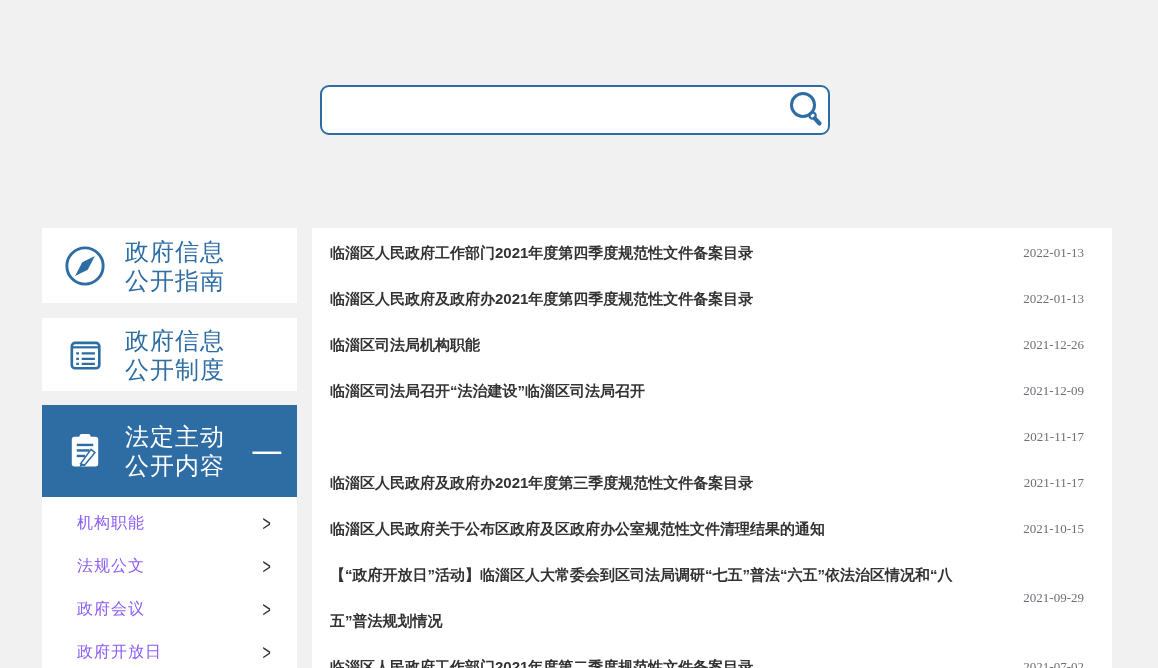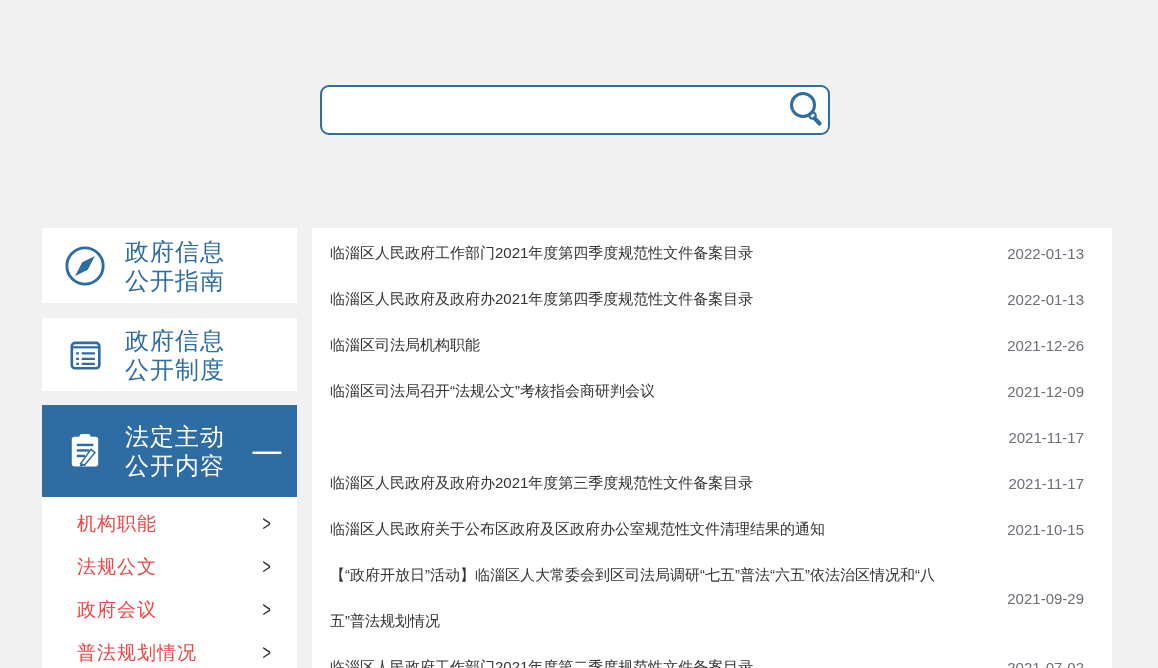--- a/index.html
+++ b/index.html
@@ -67,50 +67,50 @@
     background:var(--panel-bg);
     height:232px;
     padding-top:5px;
   }
   .submenu-item{
     height:43px;
     display:flex;align-items:center;
     padding:0 25px 0 35px;
     cursor:pointer;
   }
-  .submenu-label{font-size:19px;color:#ef4444;letter-spacing:1px;}
+  .submenu-label{font-size:16px;color:#8b5cf6;letter-spacing:1px;}
   .submenu-chevron{
     margin-left:auto;
     font-size:19px;color:#333;
     transform:scale(0.75,1.15);
     font-weight:400;
   }
   
   .main-panel{
     position:absolute;left:312px;top:228px;width:800px;height:462px;
     background:var(--panel-bg);
     padding-top:2px;
   }
   .list-row{
     height:46px;
     display:flex;align-items:center;
     padding:0 28px 0 18px;
     cursor:pointer;
   }
   .row-title{
     font-size:15px;
-    font-weight:400;
+    font-weight:700;
     color:var(--title-text);
     white-space:nowrap;
     overflow:hidden;
   }
   .row-date{
     margin-left:auto;
-    font-family:Liberation Sans, sans-serif;
-    font-size:15px;
+    font-family:Liberation Serif, serif;
+    font-size:13px;
     color:var(--date-text);
     white-space:nowrap;
     padding-left:20px;
   }
   .list-row.double{height:92px;gap:43px;}
   .list-row.double .row-title{
     white-space:normal;
     line-height:46px;
     max-width:672px;
   }
@@ -190,21 +190,21 @@
     </div>
     <div class="submenu-item">
       <span class="submenu-label">法规公文</span>
       <span class="submenu-chevron">&gt;</span>
     </div>
     <div class="submenu-item">
       <span class="submenu-label">政府会议</span>
       <span class="submenu-chevron">&gt;</span>
     </div>
     <div class="submenu-item">
-      <span class="submenu-label">普法规划情况</span>
+      <span class="submenu-label">政府开放日</span>
       <span class="submenu-chevron">&gt;</span>
     </div>
     <div class="submenu-item">
       <span class="submenu-label">规划计划</span>
       <span class="submenu-chevron">&gt;</span>
     </div>
   </div>
 </div>
 
 <div class="main-panel">
@@ -215,21 +215,21 @@
   </div>
   <div class="list-row">
     <span class="row-title">临淄区人民政府及政府办2021年度第四季度规范性文件备案目录</span>
     <span class="row-date">2022-01-13</span>
   </div>
   <div class="list-row">
     <span class="row-title">临淄区司法局机构职能</span>
     <span class="row-date">2021-12-26</span>
   </div>
   <div class="list-row">
-    <span class="row-title">临淄区司法局召开“法规公文”考核指会商研判会议</span>
+    <span class="row-title">临淄区司法局召开“法治建设”临淄区司法局召开</span>
     <span class="row-date">2021-12-09</span>
   </div>
   <div class="list-row">
     <span class="row-date">2021-11-17</span>
   </div>
   <div class="list-row">
     <span class="row-title">临淄区人民政府及政府办2021年度第三季度规范性文件备案目录</span>
     <span class="row-date">2021-11-17</span>
   </div>
   <div class="list-row">

